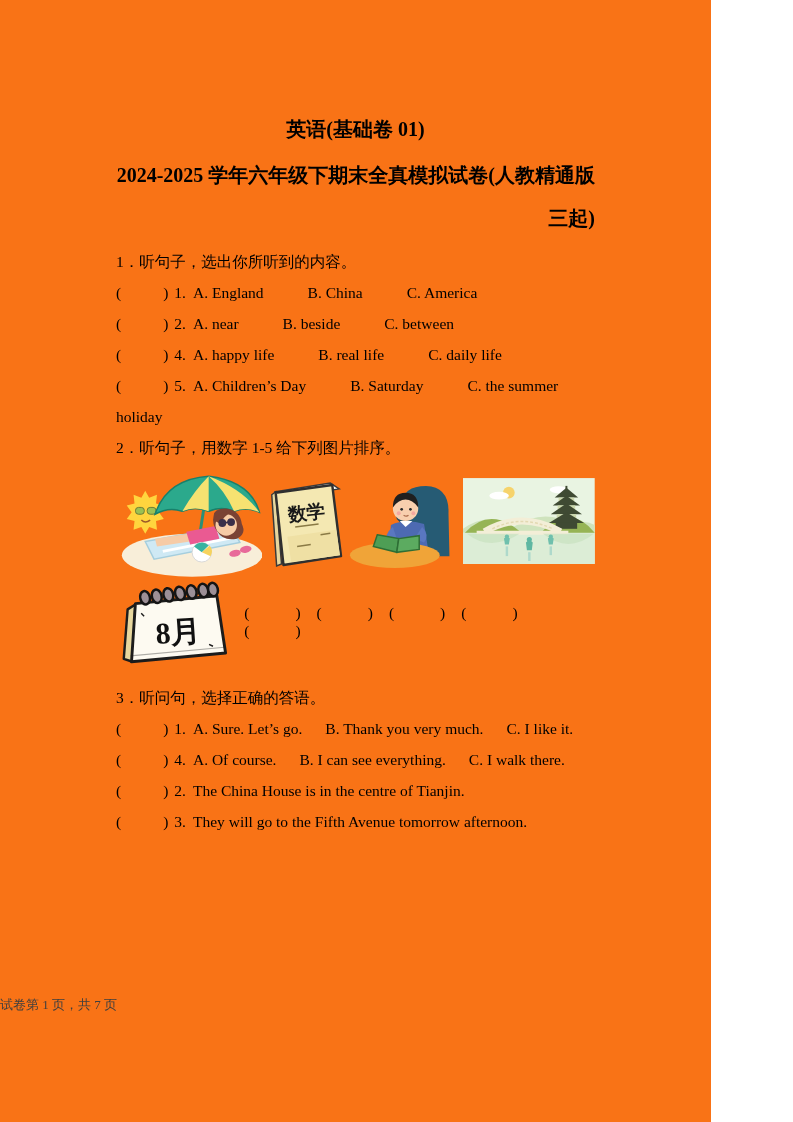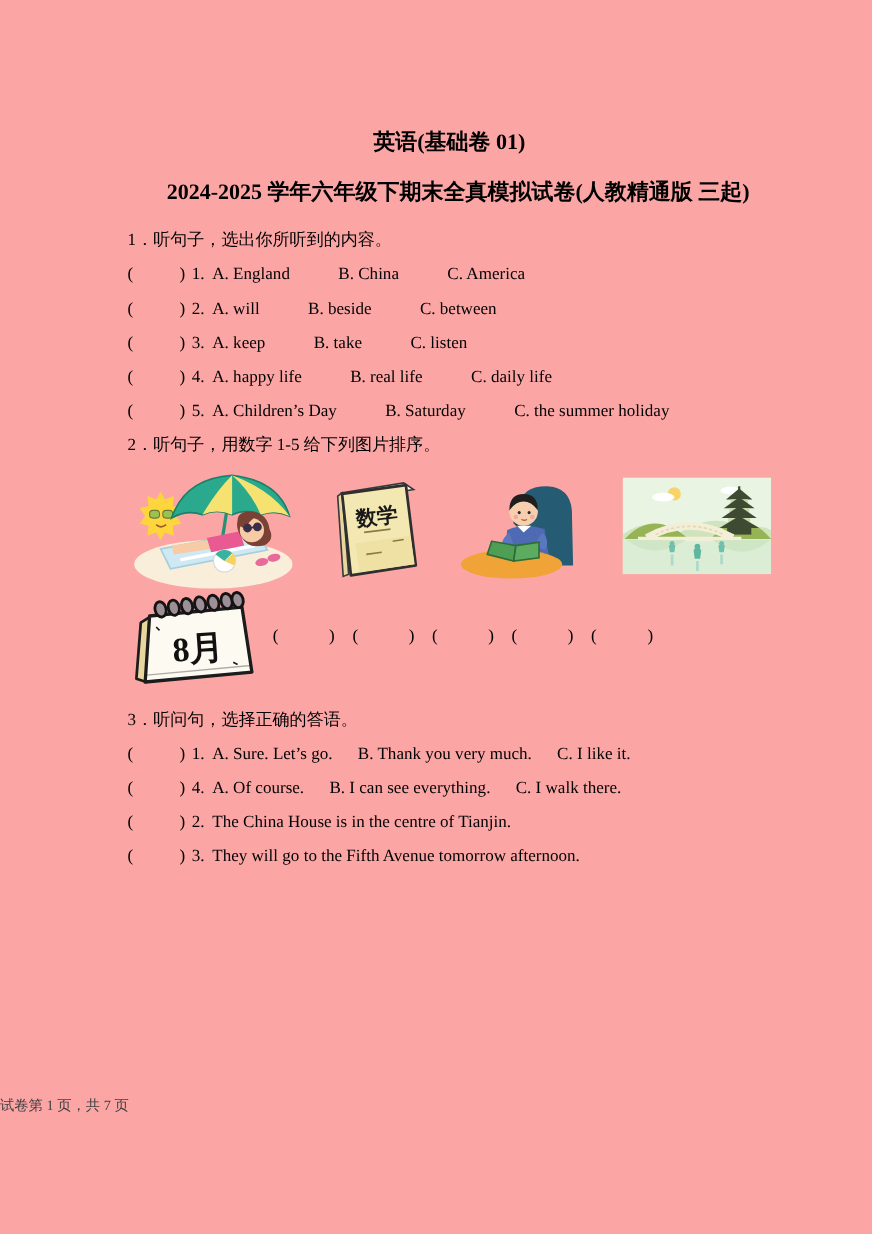--- a/index.html
+++ b/index.html
@@ -5,23 +5,23 @@
   * { margin: 0; padding: 0; box-sizing: border-box; }
   html, body { background: #ffffff; }
   body {
     width: 793px; height: 1122px;
     font-family: "Liberation Serif", "DejaVu Serif", serif;
     color: #000000;
     overflow: hidden;
   }
   .page {
     position: relative;
-    width: 793px; height: 1122px;
-    padding: 114px 92px 0 116px;
-    background: #fca5a5;
+    width: 711px; height: 1122px;
+    padding: 114px 116px 0 116px;
+    background: #f97316;
   }
   .title {
     font-size: 20px; font-weight: bold;
     text-align: center; line-height: 30px;
     margin-bottom: 10px;
   }
   .subtitle {
     font-size: 20px; font-weight: bold;
     text-align: right; line-height: 43px;
     max-width: 546px; margin: 0 auto 6px auto;
@@ -64,24 +64,21 @@
 
   <h1 class="title">英语(基础卷 01)</h1>
   <h2 class="subtitle">2024-2025 学年六年级下期末全真模拟试卷(人教精通版 三起)</h2>
 
   <p class="qhead">1．听句子，选出你所听到的内容。</p>
 
   <p class="qrow s1">
     <span class="blank"><span>(</span><span class="bgap"></span><span>)</span></span><span class="qnum">1.</span><span class="opt first">A. England</span><span class="opt">B. China</span><span class="opt">C. America</span>
   </p>
   <p class="qrow s1">
-    <span class="blank"><span>(</span><span class="bgap"></span><span>)</span></span><span class="qnum">2.</span><span class="opt first">A. will</span><span class="opt">B. beside</span><span class="opt">C. between</span>
-  </p>
-  <p class="qrow s1">
-    <span class="blank"><span>(</span><span class="bgap"></span><span>)</span></span><span class="qnum">3.</span><span class="opt first">A. keep</span><span class="opt">B. take</span><span class="opt">C. listen</span>
+    <span class="blank"><span>(</span><span class="bgap"></span><span>)</span></span><span class="qnum">2.</span><span class="opt first">A. near</span><span class="opt">B. beside</span><span class="opt">C. between</span>
   </p>
   <p class="qrow s1">
     <span class="blank"><span>(</span><span class="bgap"></span><span>)</span></span><span class="qnum">4.</span><span class="opt first">A. happy life</span><span class="opt">B. real life</span><span class="opt">C. daily life</span>
   </p>
   <p class="qrow s1">
     <span class="blank"><span>(</span><span class="bgap"></span><span>)</span></span><span class="qnum">5.</span><span class="opt first">A. Children’s Day</span><span class="opt">B. Saturday</span><span class="opt">C. the summer holiday</span>
   </p>
 
   <p class="qhead">2．听句子，用数字 1-5 给下列图片排序。</p>
 

